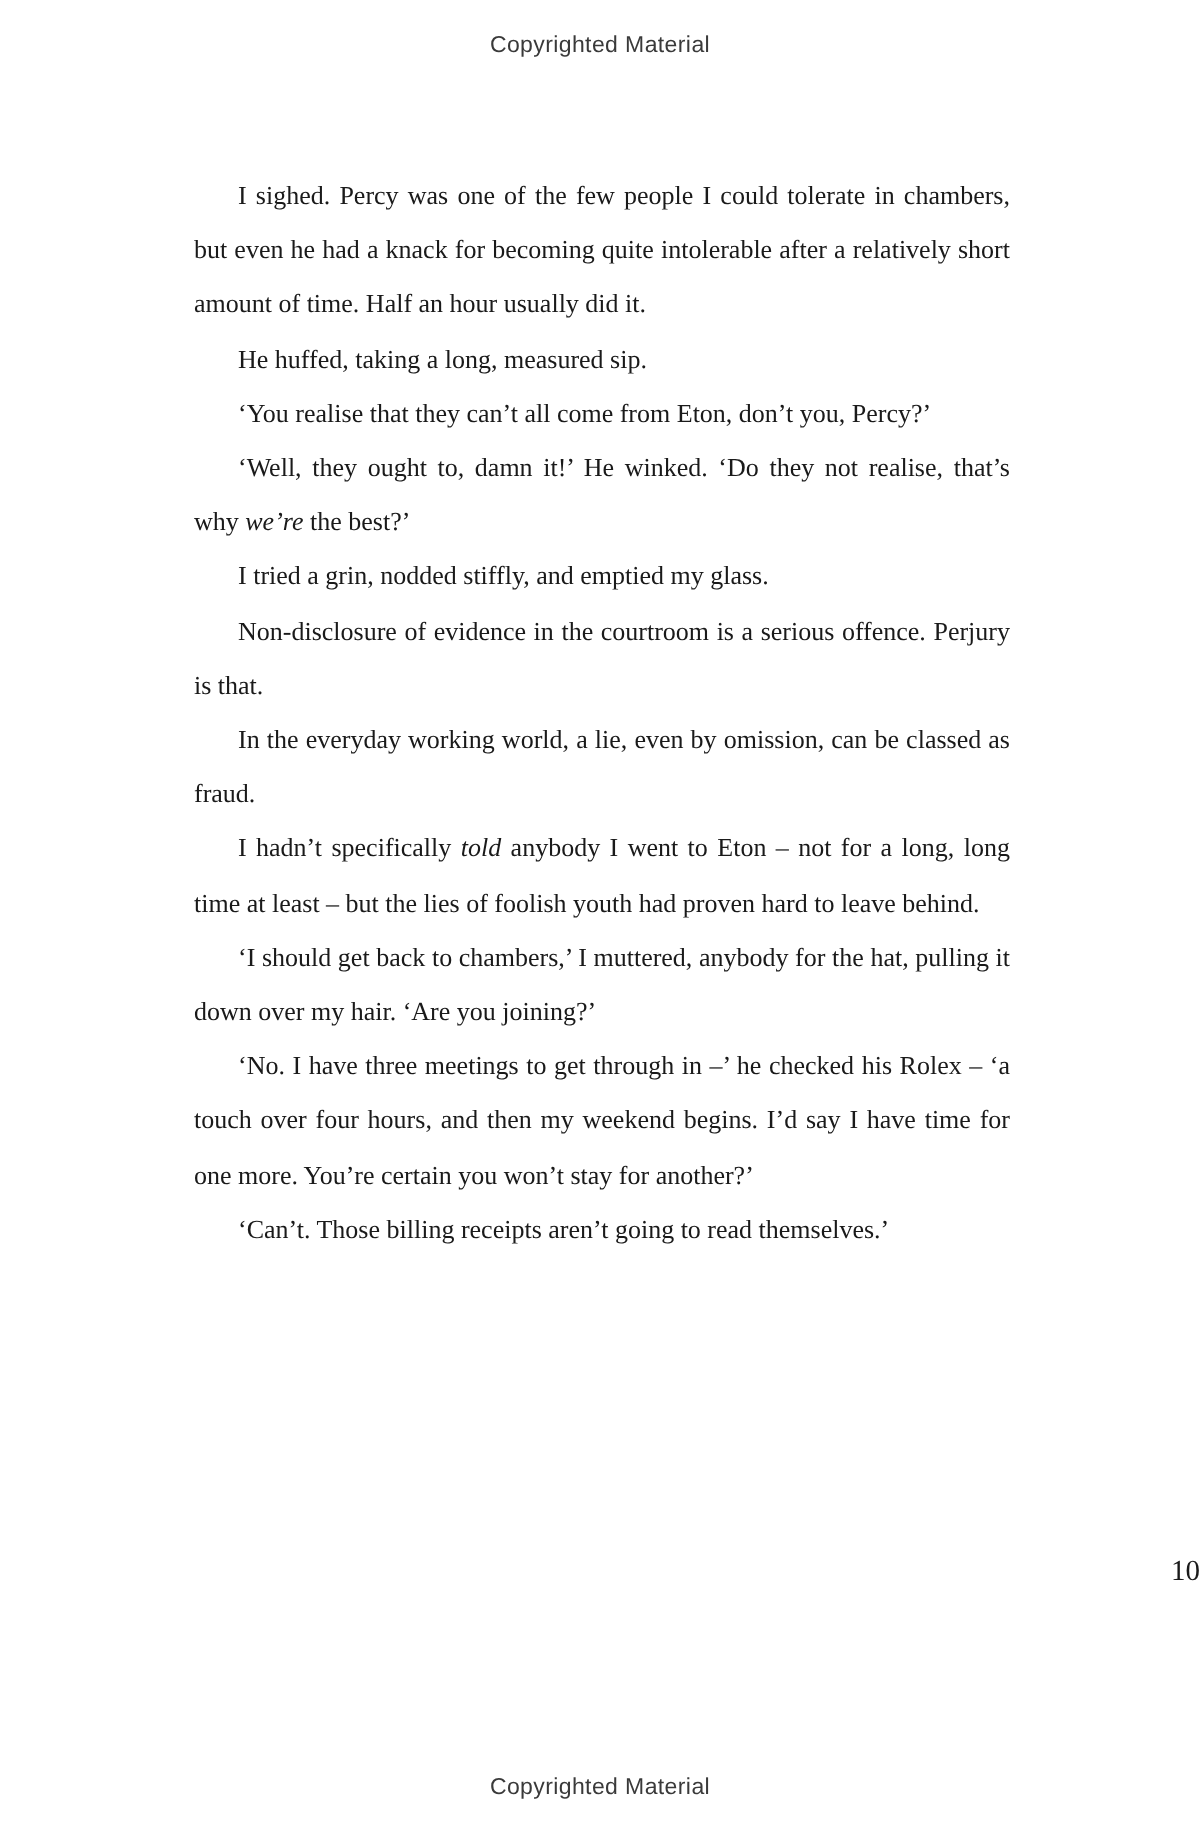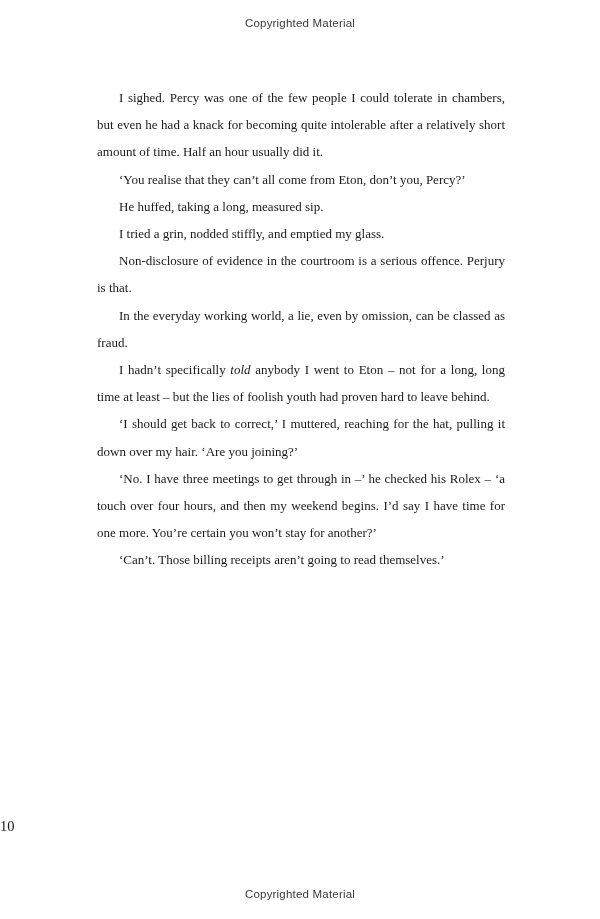--- a/index.html
+++ b/index.html
@@ -52,42 +52,43 @@
   p.para.first {
     text-indent: 22px;
   }
   em {
     font-style: italic;
   }
   .folio {
     position: absolute;
     left: 0;
     width: 100%;
-    text-align: left;
-    top: 818px;
+    text-align: right;
+    top: 778px;
     font-size: 14.5px;
     color: #1a1a1a;
   }
 </style>
 </head>
 <body>
 
 <div class="page">
 
   <div class="watermark watermark-top">Copyrighted Material</div>
 
   <div class="text-block">
     <p class="para first">I sighed. Percy was one of the few people I could tolerate in chambers, but even he had a knack for becoming quite intolerable after a relatively short amount of time. Half an hour usually did it.</p>
+    <p class="para">He huffed, taking a long, measured sip.</p>
     <p class="para">‘You realise that they can’t all come from Eton, don’t you, Percy?’</p>
-    <p class="para">He huffed, taking a long, measured sip.</p>
+    <p class="para">‘Well, they ought to, damn it!’ He winked. ‘Do they not realise, that’s why <em>we’re</em> the best?’</p>
     <p class="para">I tried a grin, nodded stiffly, and emptied my glass.</p>
     <p class="para">Non-disclosure of evidence in the courtroom is a serious offence. Perjury is that.</p>
     <p class="para">In the everyday working world, a lie, even by omission, can be classed as fraud.</p>
     <p class="para">I hadn’t specifically <em>told</em> anybody I went to Eton – not for a long, long time at least – but the lies of foolish youth had proven hard to leave behind.</p>
-    <p class="para">‘I should get back to correct,’ I muttered, reaching for the hat, pulling it down over my hair. ‘Are you joining?’</p>
+    <p class="para">‘I should get back to chambers,’ I muttered, anybody for the hat, pulling it down over my hair. ‘Are you joining?’</p>
     <p class="para">‘No. I have three meetings to get through in –’ he checked his Rolex – ‘a touch over four hours, and then my weekend begins. I’d say I have time for one more. You’re certain you won’t stay for another?’</p>
     <p class="para">‘Can’t. Those billing receipts aren’t going to read themselves.’</p>
   </div>
 
   <div class="folio">10</div>
 
   <div class="watermark watermark-bottom">Copyrighted Material</div>
 
 </div>
 

